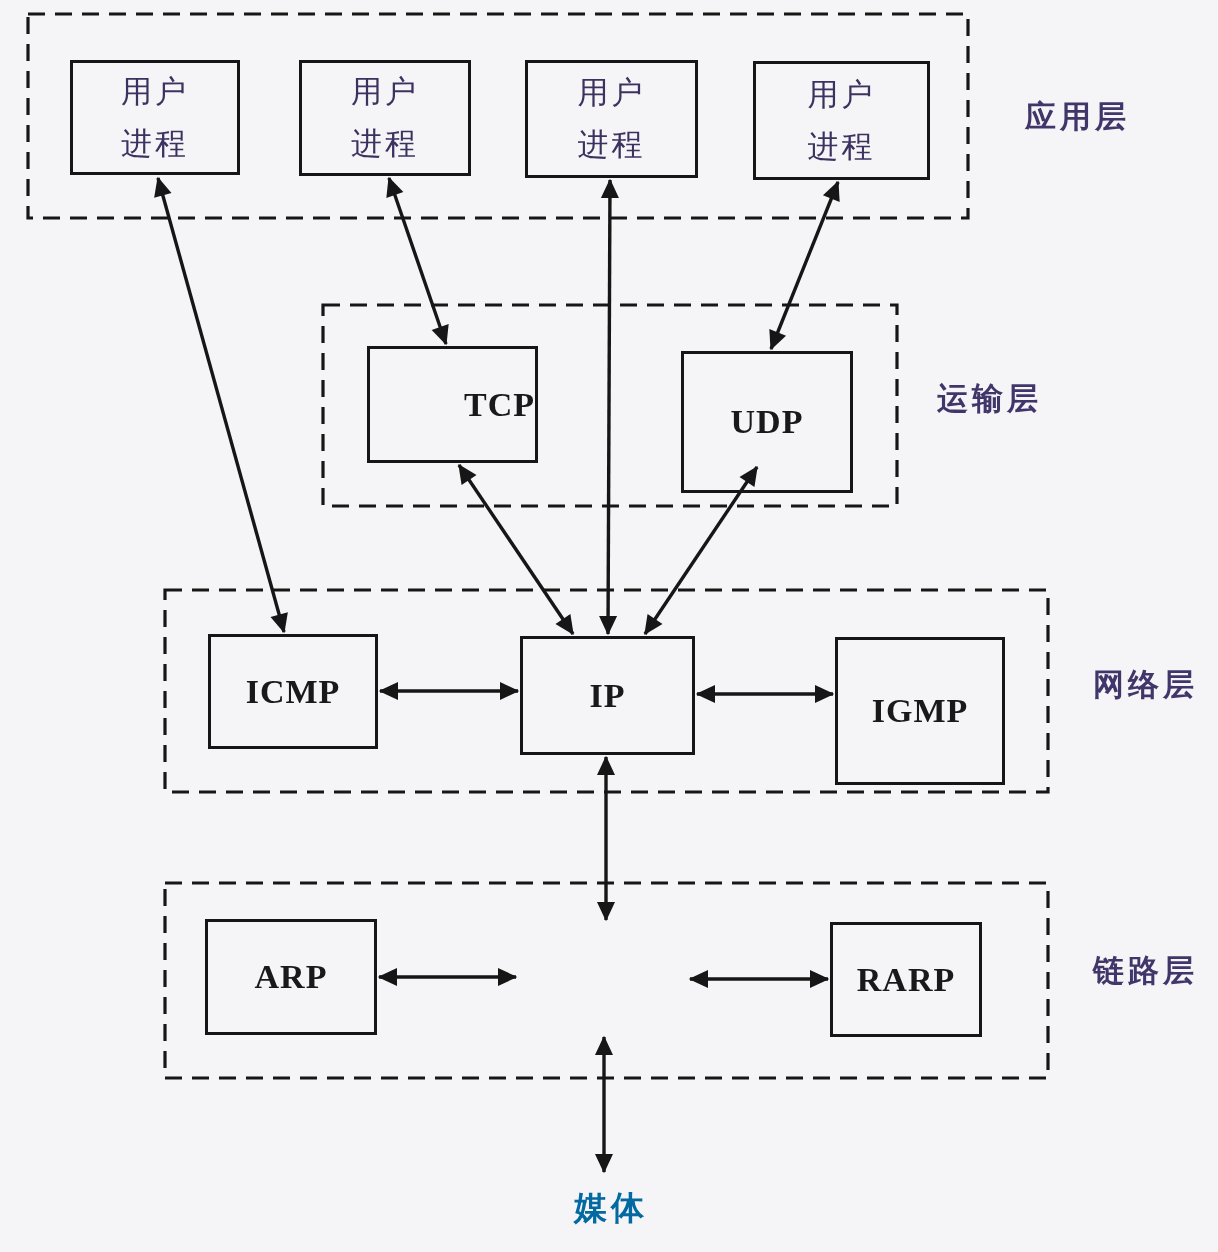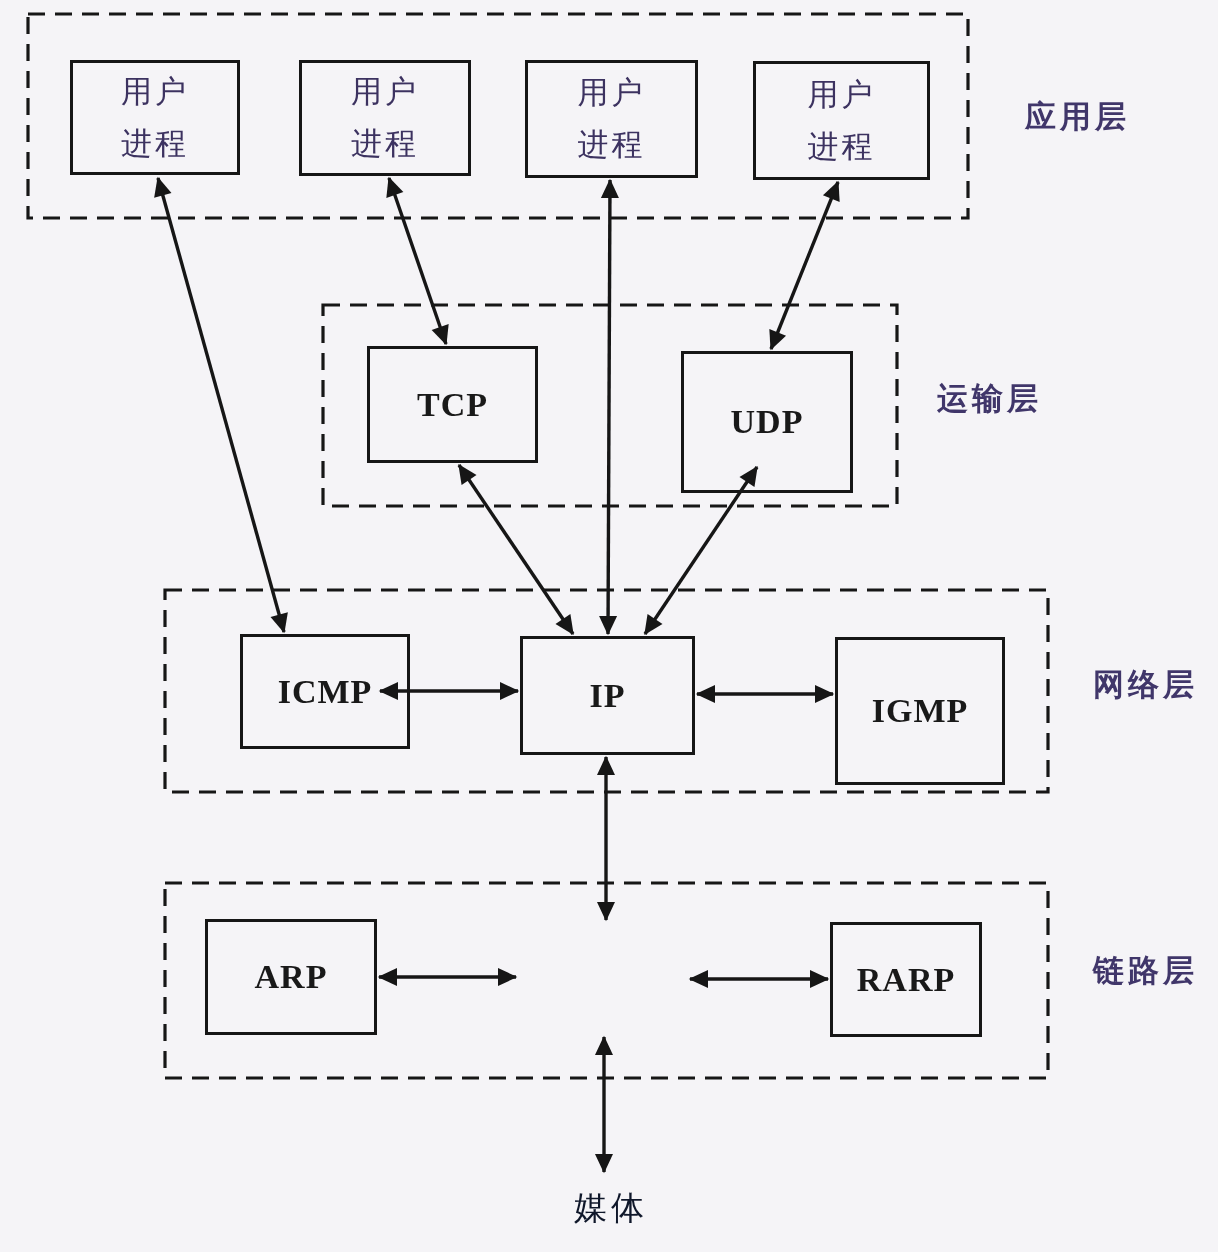--- a/index.html
+++ b/index.html
@@ -64,23 +64,24 @@
     font-size: 31px;
     color: #40366a;
     letter-spacing: 4px;
     white-space: nowrap;
     font-weight: bold;
   }
 
   .media-label {
     position: absolute;
     font-size: 33px;
-    color: #0f172a;
+    color: #0369a1;
     letter-spacing: 4px;
     white-space: nowrap;
+    font-weight: bold;
   }
 </style>
 </head>
 <body>
 
 <div class="canvas">
 
   <svg id="diagram-svg" viewBox="0 0 1218 1252">
     <defs>
       <marker id="ah" viewBox="0 0 10 10" refX="9" refY="5" markerWidth="6.3" markerHeight="6.3" orient="auto-start-reverse">
@@ -115,28 +116,28 @@
   </div>
   <div class="node" style="left:525px; top:60px; width:173px; height:118px;">
     <span class="zh">用户
 进程</span>
   </div>
   <div class="node" style="left:753px; top:61px; width:177px; height:119px;">
     <span class="zh">用户
 进程</span>
   </div>
 
-  <div class="node" style="left:367px; top:346px; width:171px; height:117px;">
+  <div class="node" style="left:367px; top:346px; width:171px; height:117px;justify-content:flex-end;">
     <span class="en">TCP</span>
   </div>
   <div class="node" style="left:681px; top:351px; width:172px; height:142px;">
     <span class="en">UDP</span>
   </div>
 
-  <div class="node" style="left:208px; top:634px; width:170px; height:115px;margin-left:32px;">
+  <div class="node" style="left:208px; top:634px; width:170px; height:115px;">
     <span class="en">ICMP</span>
   </div>
   <div class="node" style="left:520px; top:636px; width:175px; height:119px;">
     <span class="en">IP</span>
   </div>
   <div class="node" style="left:835px; top:637px; width:170px; height:148px;">
     <span class="en">IGMP</span>
   </div>
 
   <div class="node" style="left:205px; top:919px; width:172px; height:116px;">

